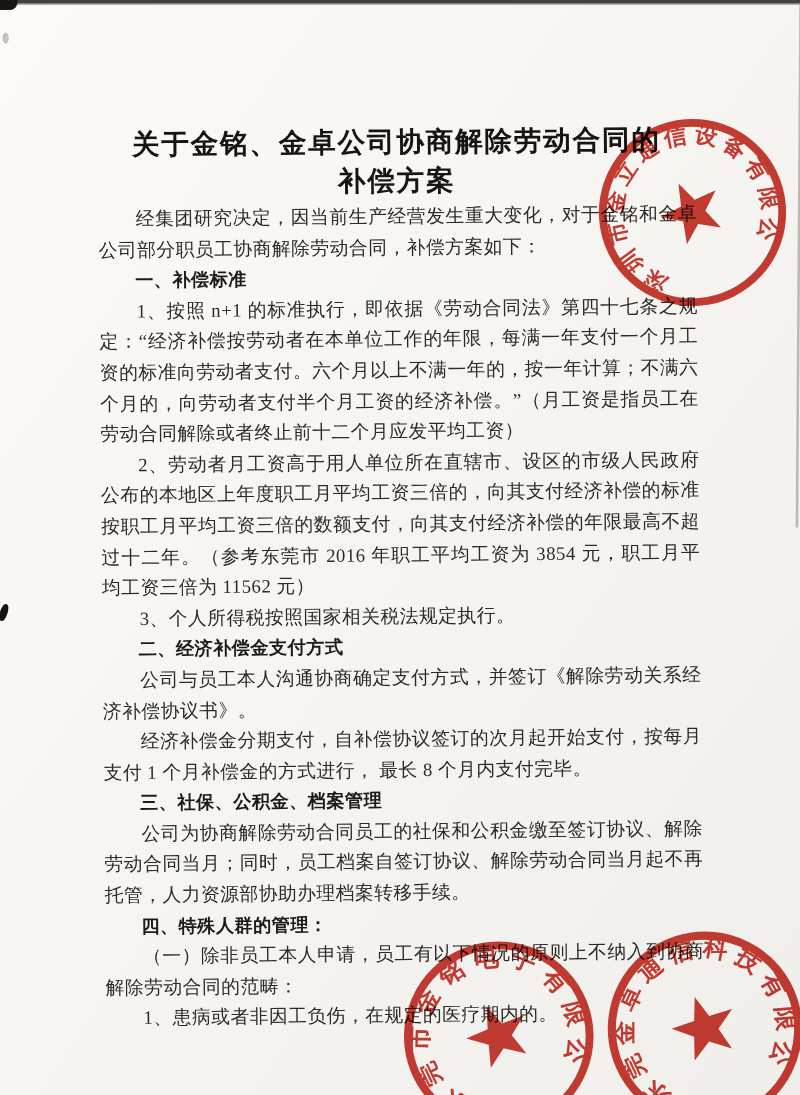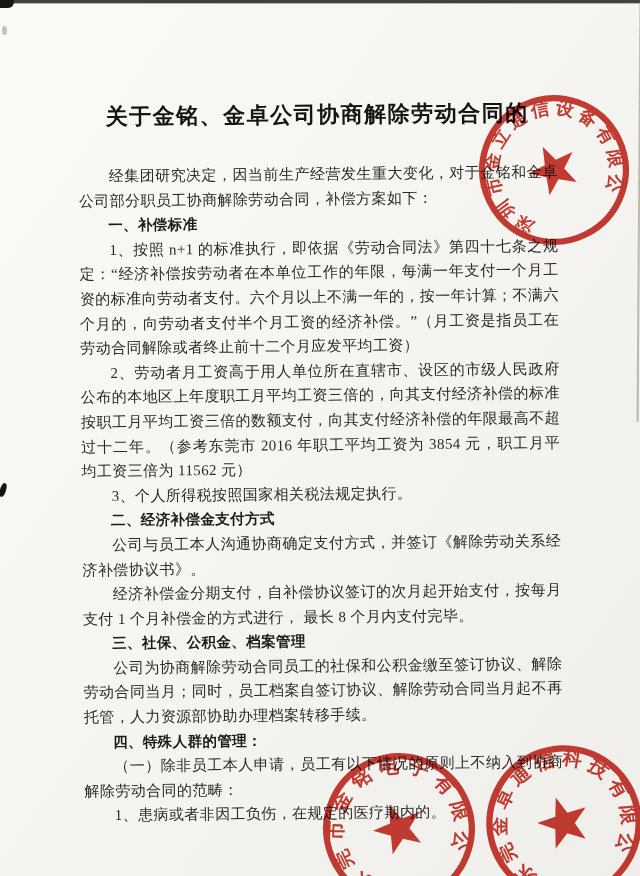--- a/index.html
+++ b/index.html
@@ -51,20 +51,21 @@
   <div class="edge-top"></div>
   <div class="edge-top2"></div>
   <div class="corner-blob"></div>
   <div class="edge-right"></div>
   <div class="artifact-dot"></div>
   <div class="artifact-smudge"></div>
 
   <div class="scan-rotate">
     <h1 class="doc-title">
       <span>关于金铭、金卓公司协商解除劳动合同的</span><br>
+      <span>补偿方案</span>
     </h1>
 
     <div class="doc-body">
       <p class="blk">经集团研究决定，因当前生产经营发生重大变化，对于金铭和金卓公司部分职员工协商解除劳动合同，补偿方案如下：</p>
       <p class="blk h">一、补偿标准</p>
       <p class="blk">1、按照 n+1 的标准执行，即依据《劳动合同法》第四十七条之规定：“经济补偿按劳动者在本单位工作的年限，每满一年支付一个月工资的标准向劳动者支付。六个月以上不满一年的，按一年计算；不满六个月的，向劳动者支付半个月工资的经济补偿。”（月工资是指员工在劳动合同解除或者终止前十二个月应发平均工资）</p>
       <p class="blk">2、劳动者月工资高于用人单位所在直辖市、设区的市级人民政府公布的本地区上年度职工月平均工资三倍的，向其支付经济补偿的标准按职工月平均工资三倍的数额支付，向其支付经济补偿的年限最高不超过十二年。（参考东莞市 2016 年职工平均工资为 3854 元，职工月平均工资三倍为 11562 元）</p>
       <p class="blk">3、个人所得税按照国家相关税法规定执行。</p>
       <p class="blk h">二、经济补偿金支付方式</p>
       <p class="blk">公司与员工本人沟通协商确定支付方式，并签订《解除劳动关系经济补偿协议书》。</p>

